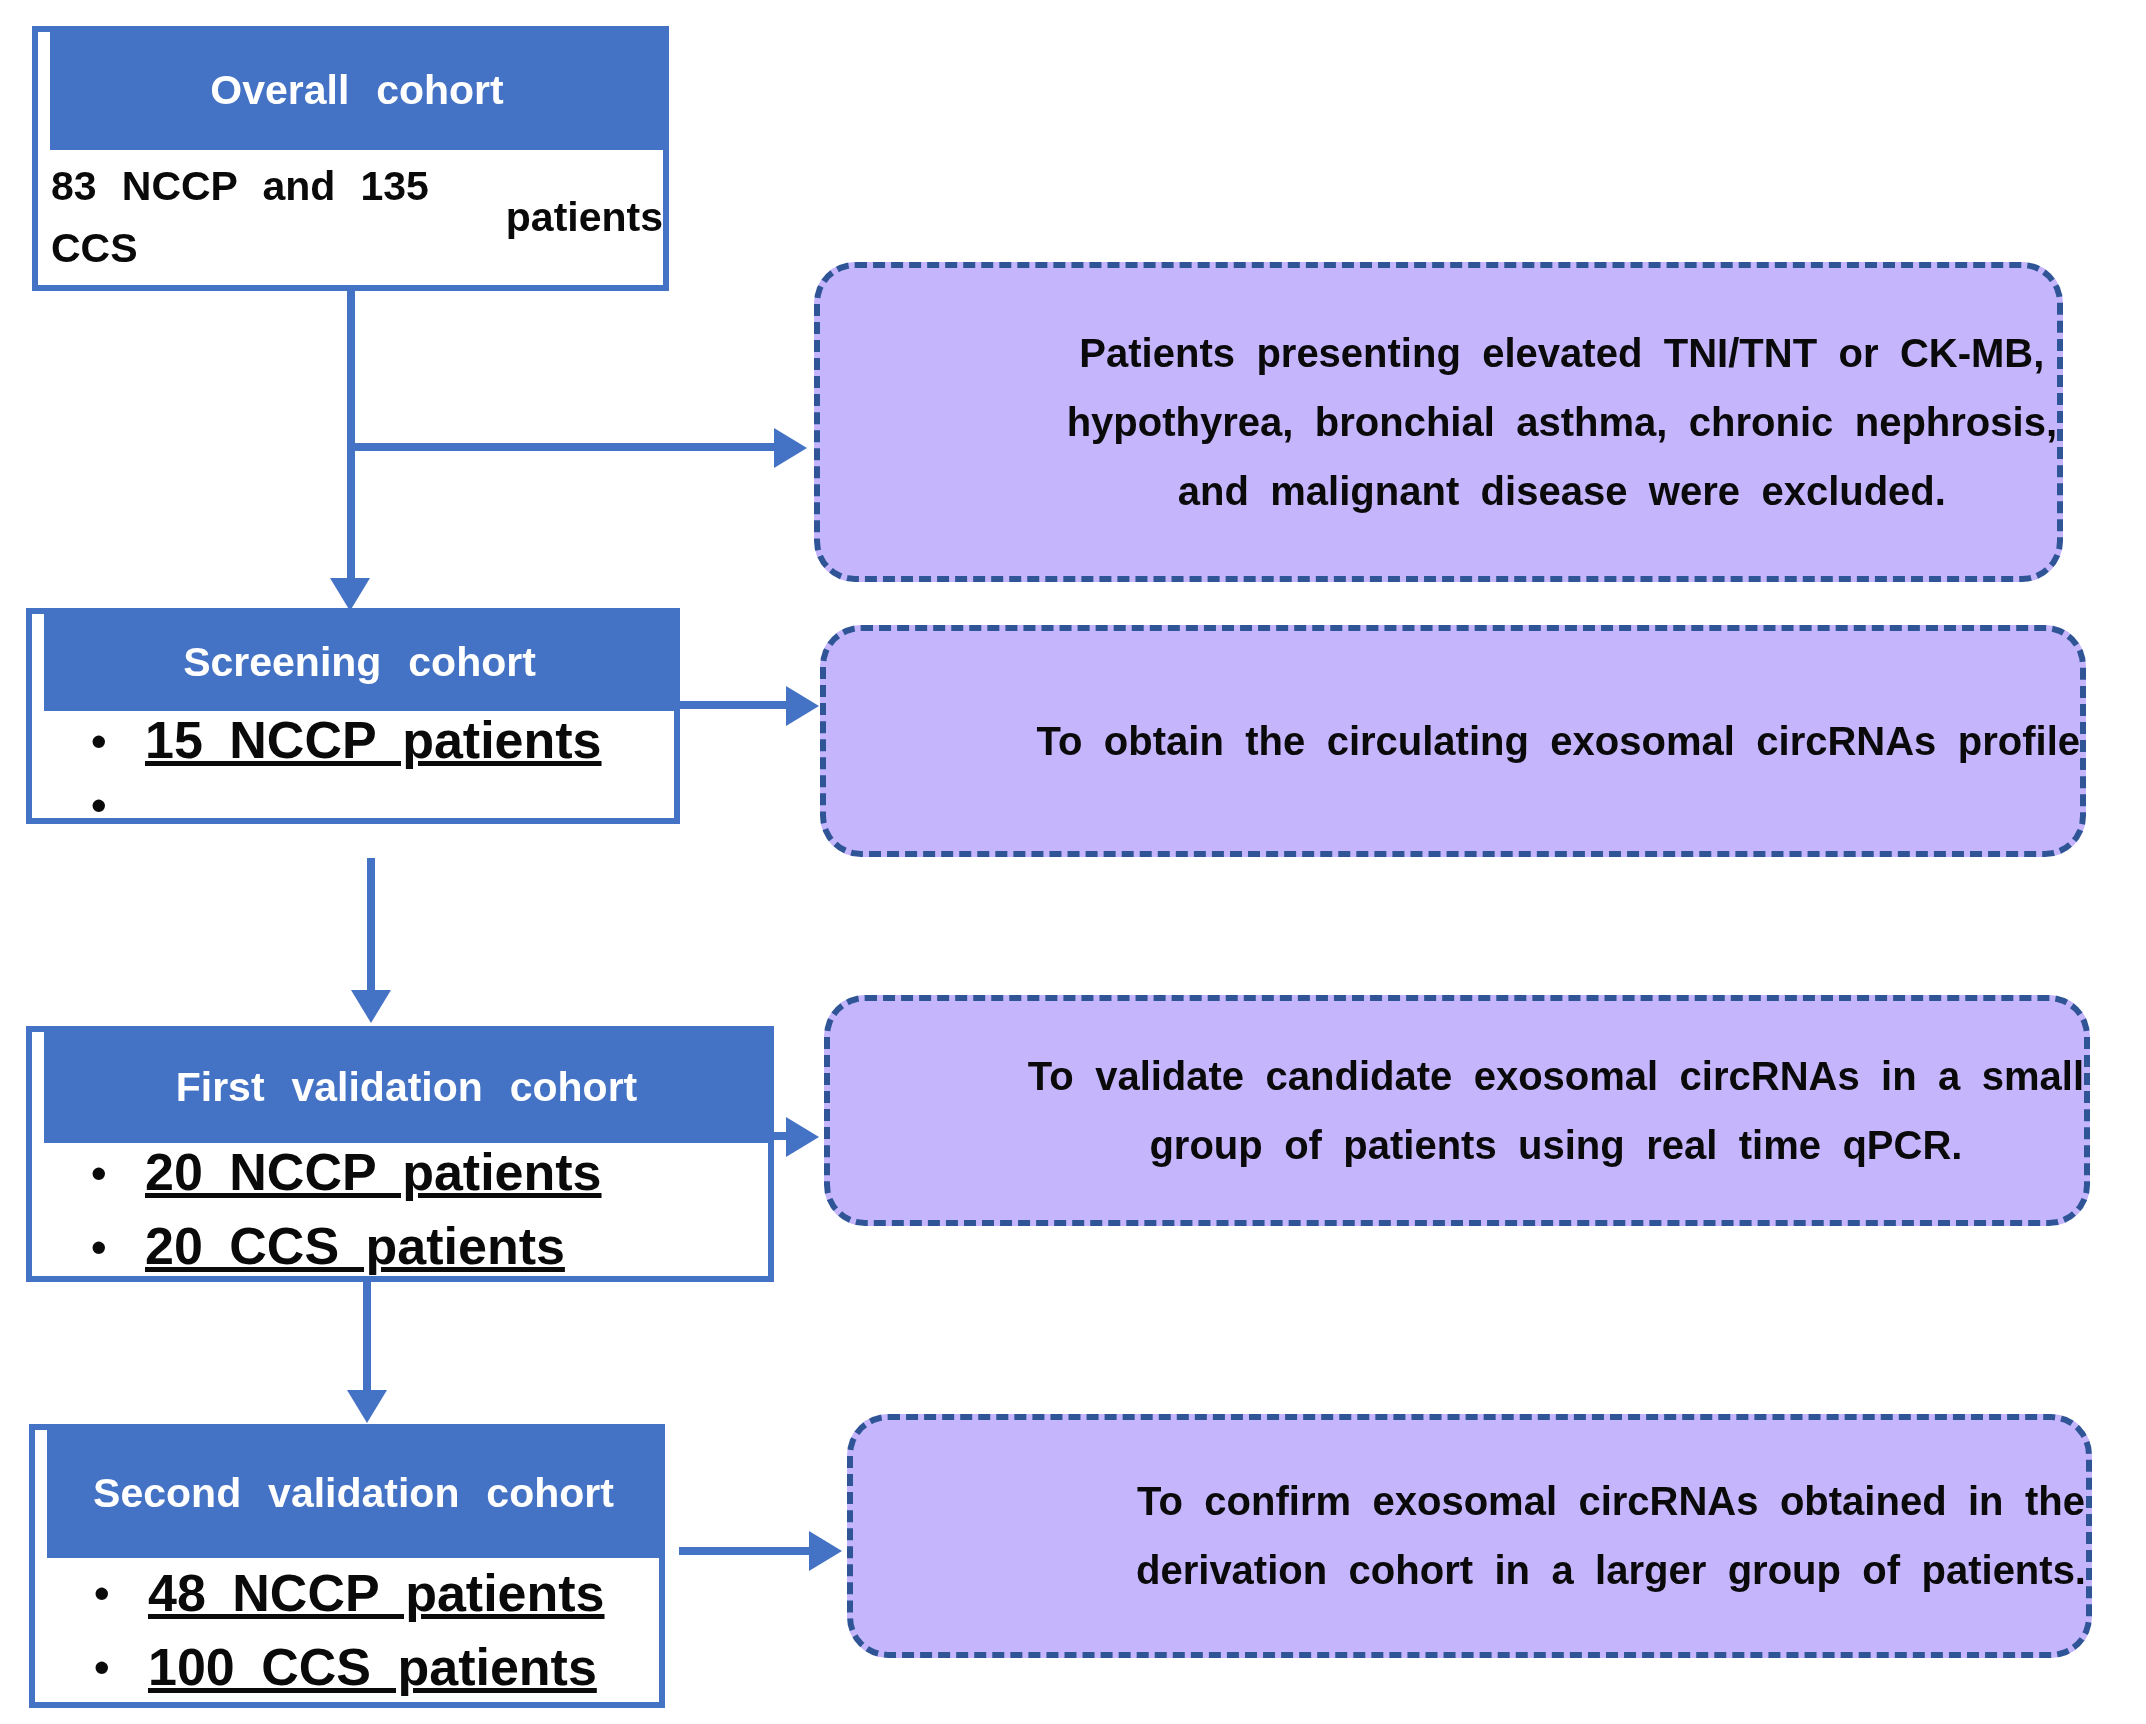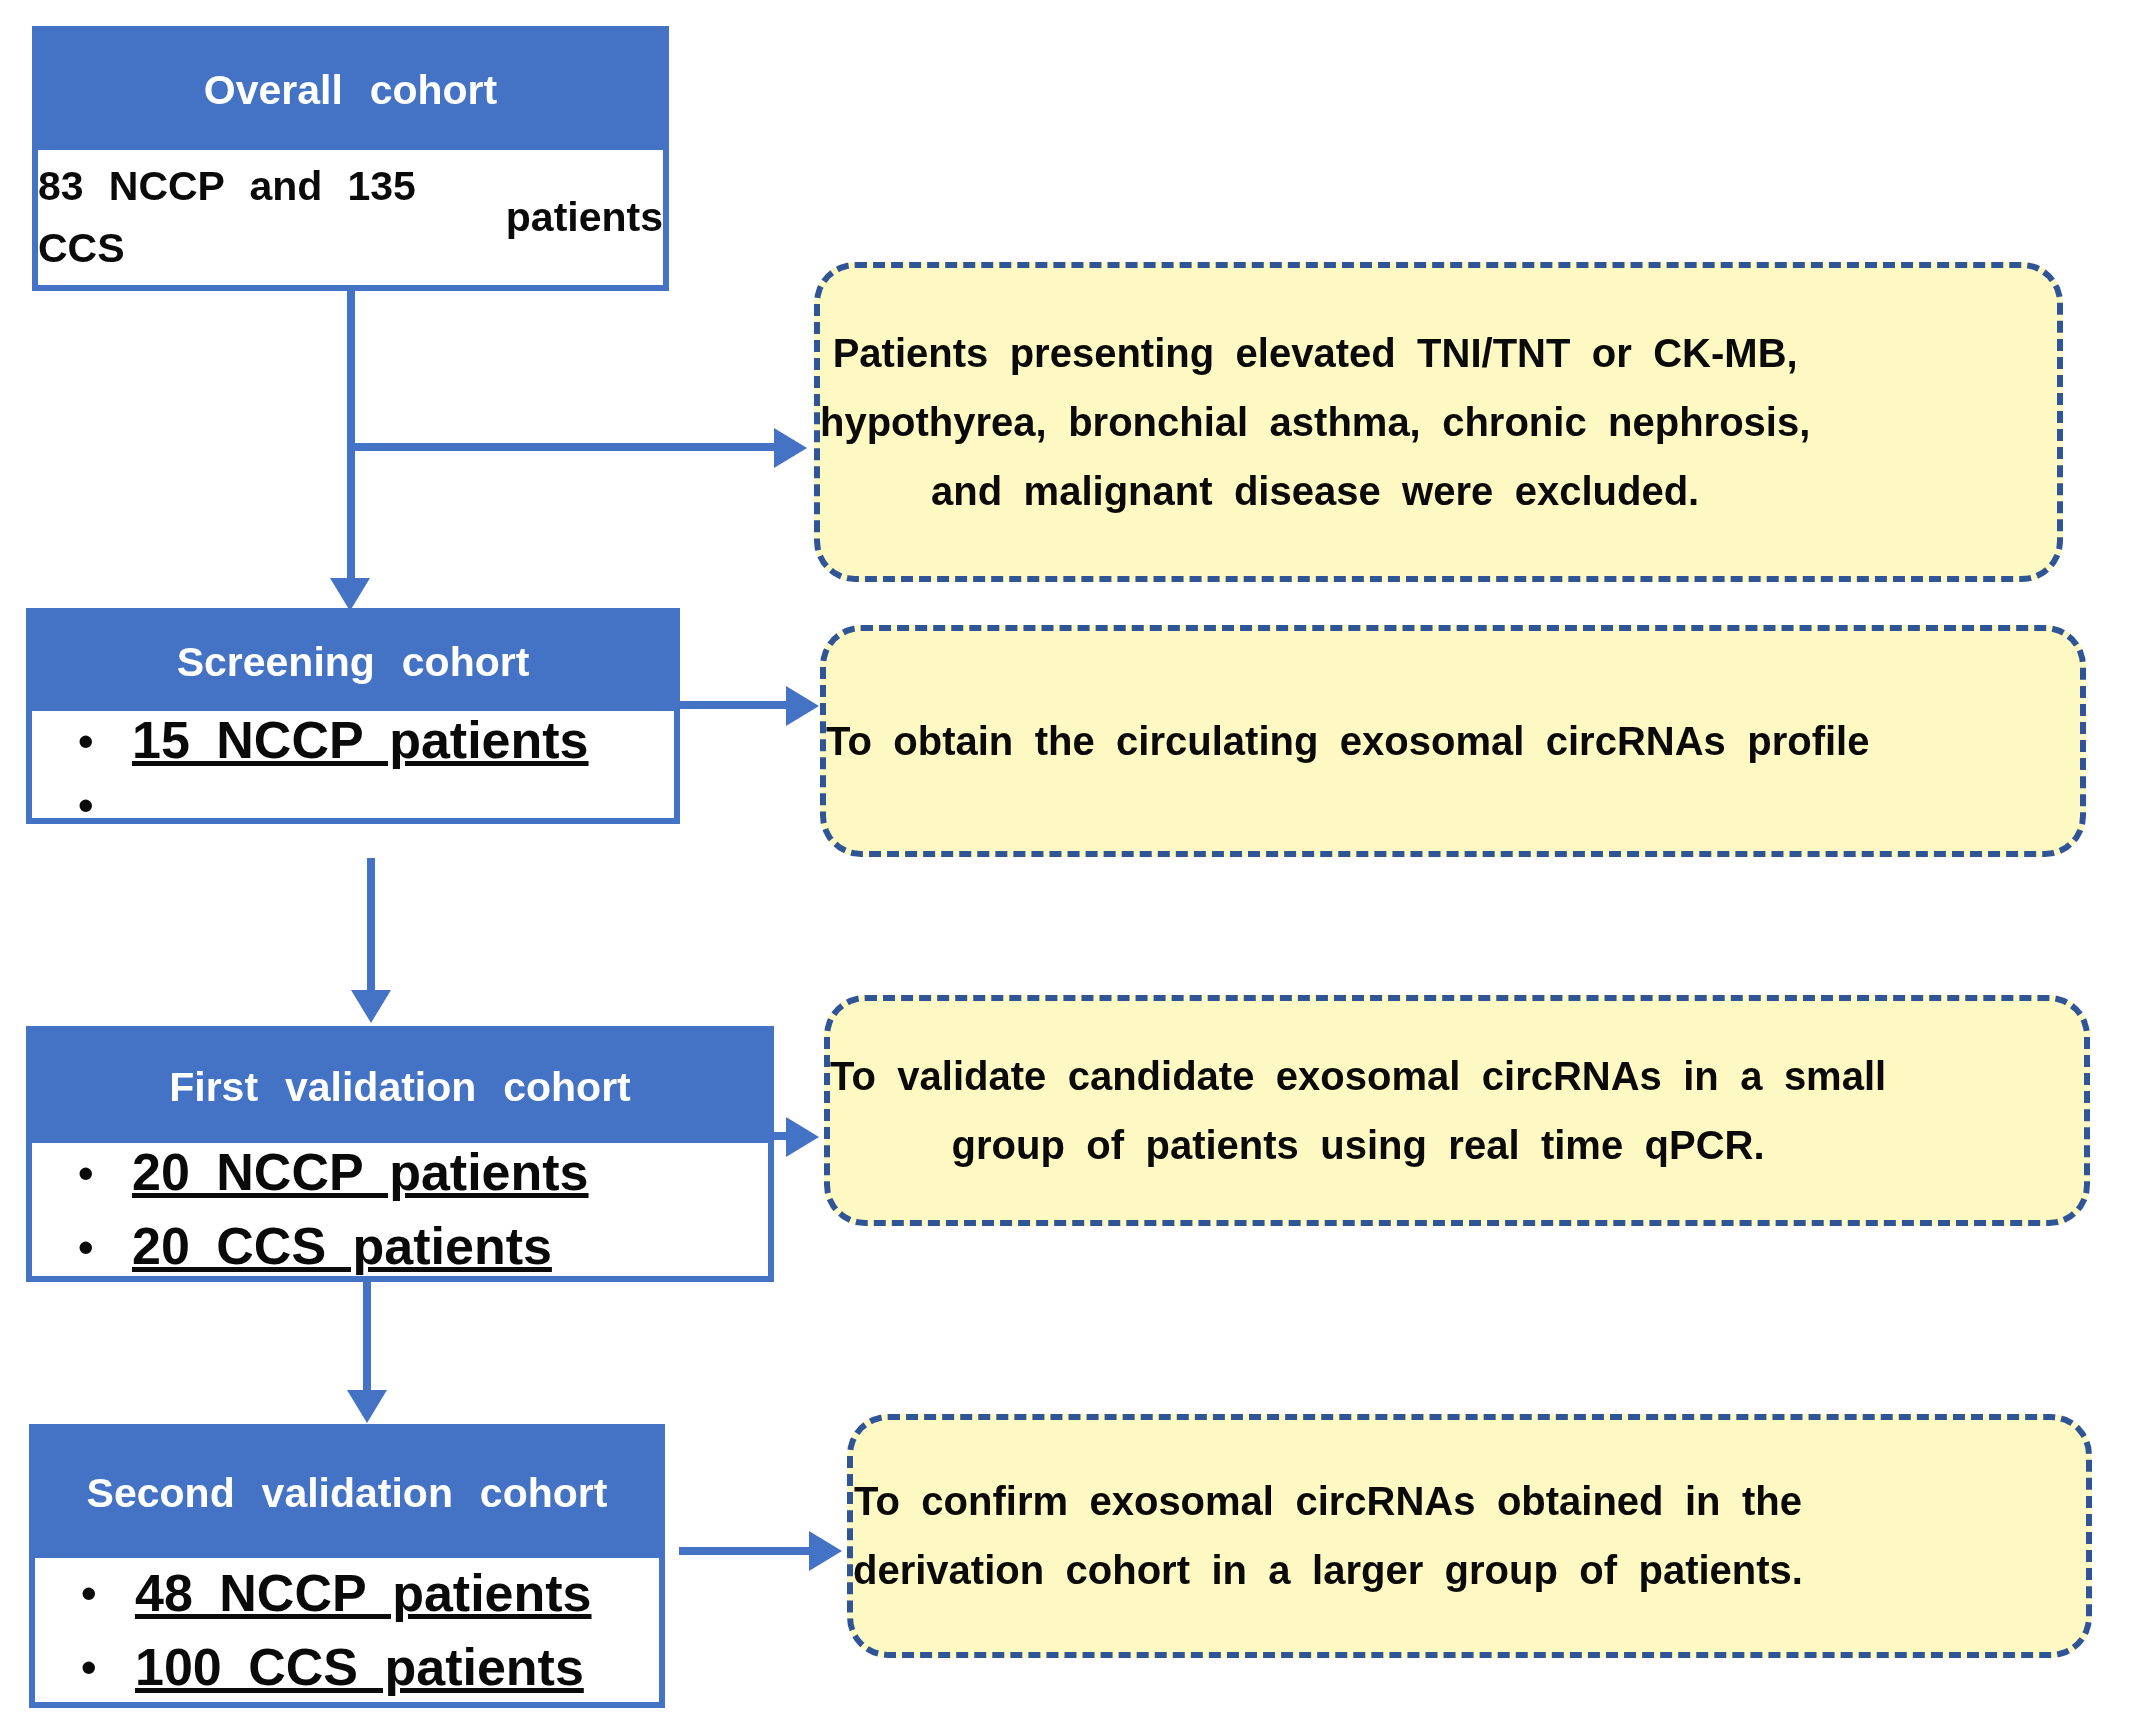--- a/index.html
+++ b/index.html
@@ -19,21 +19,21 @@
     font-weight:700;
     color:var(--body-text);
     overflow:hidden;
   }
   
   .cohort{
     position:absolute;
     box-sizing:border-box;
     border:6px solid var(--header-blue);
     background:#fff;
-    display:flex;flex-direction:column;
+    display:flex;flex-direction:column;padding-left:13px;
   }
   .cohort-header{
     background:var(--header-blue);
     color:var(--header-text);
     display:flex;align-items:center;justify-content:center;
     font-size:41px;word-spacing:15.5px;
     flex:0 0 auto;
     margin:-0.9px;
   }
   .cohort-body{
@@ -48,22 +48,22 @@
   }
   .bullet-row{display:flex;align-items:center;}
   .dot{width:55px;font-size:29px;line-height:41px;}
   .bullet-text{font-size:52px;word-spacing:12px;white-space:nowrap;text-decoration:underline;}
   
   .note{
     position:absolute;
     box-sizing:border-box;
     border:6px dashed var(--dashed-blue);
     border-radius:41px;
-    background:#fef9c3;
-    display:flex;align-items:center;justify-content:flex-start;
+    background:#c4b5fd;
+    display:flex;align-items:center;justify-content:flex-end;
   }
   .note-text{text-align:center;}
   .note-line{
     display:block;
     font-size:40px;line-height:69px;word-spacing:10.3px;
     white-space:nowrap;
   }
   
   .vline{position:absolute;width:7.7px;background:var(--arrow-blue);}
   .hline{position:absolute;height:7.7px;background:var(--arrow-blue);}

